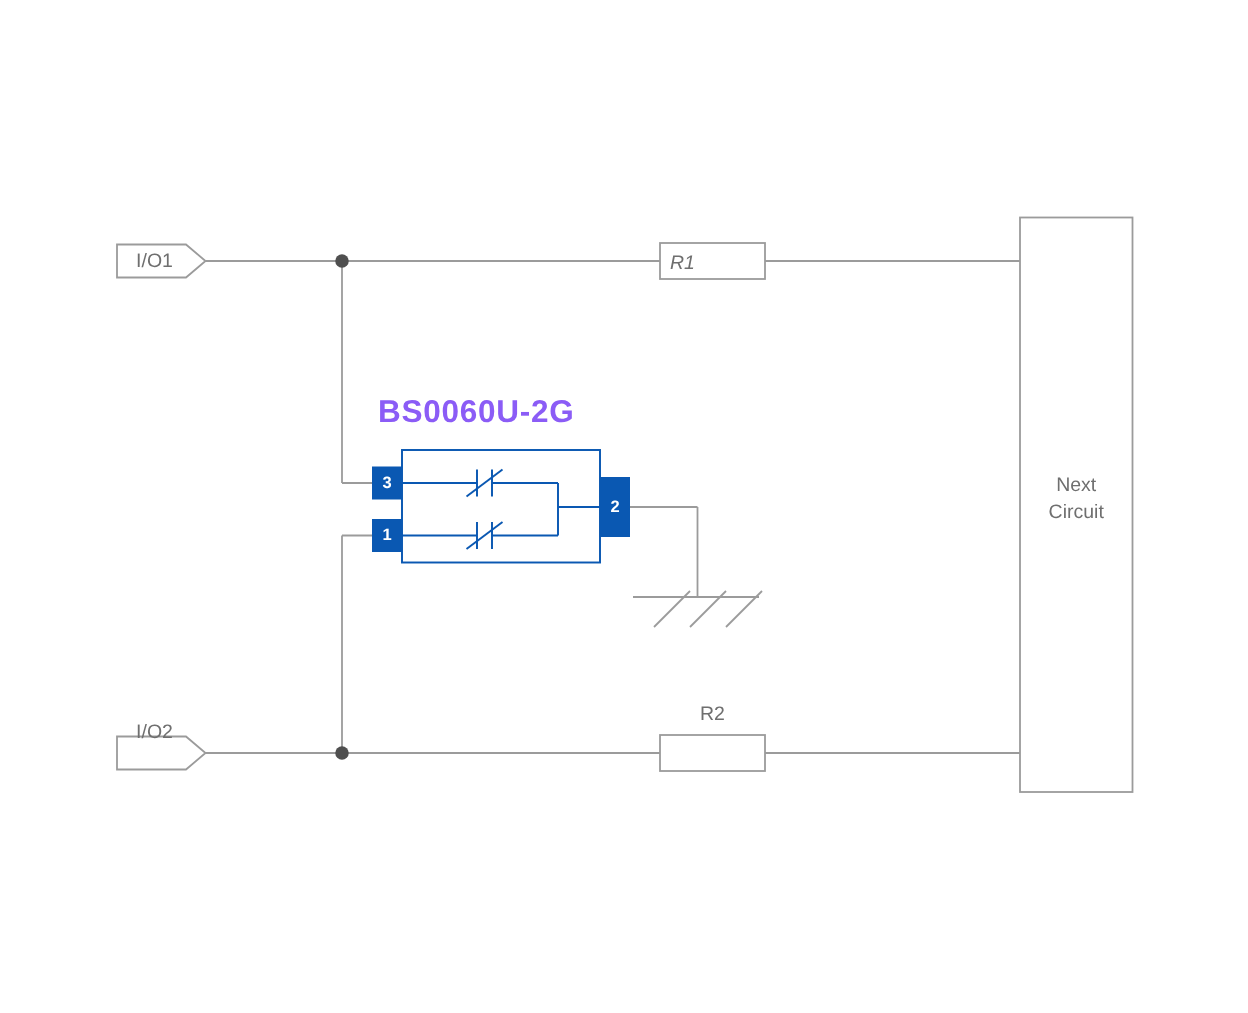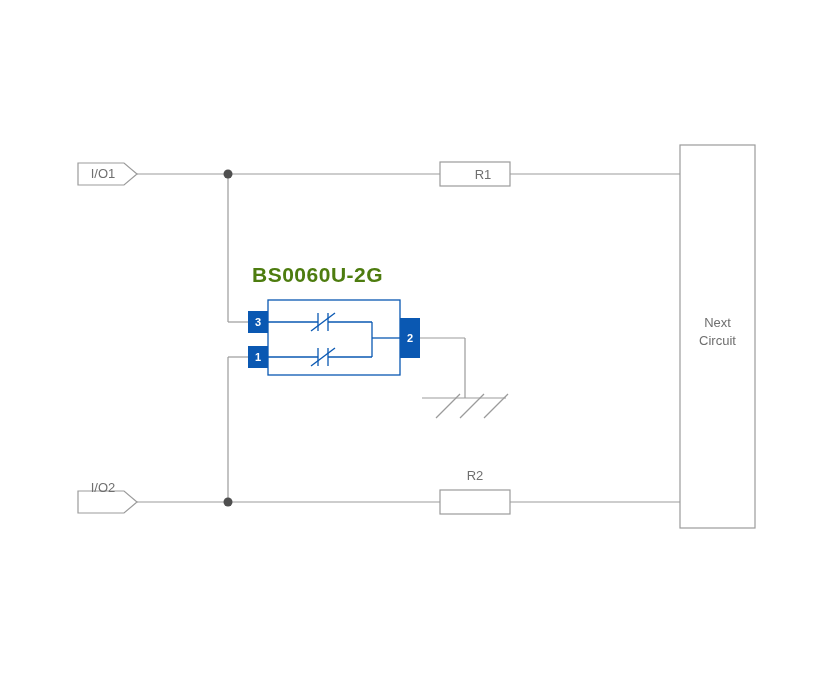--- a/index.html
+++ b/index.html
@@ -24,35 +24,35 @@
   .txt {
     position: absolute;
     color: #6f6f6f;
     font-size: 13px;
     text-align: center;
     line-height: 16px;
     user-select: none;
   }
   .io-label   { left: 78px;  width: 50px; top: 166px; }
   .io2-label  { left: 78px;  width: 50px; top: 480px; }
-  .r1-label   { left: 448px; width: 70px; top: 167px; }
+  .r1-label   { left: 420px; width: 70px; top: 167px; font-style: italic; }
   .r2-label   { left: 440px; width: 70px; top: 468px; }
   .next-label {
     left: 680px; width: 75px; top: 314px;
     line-height: 18px;
     white-space: pre-line;
   }
   .part-label {
     position: absolute;
     left: 252px;
     top: 263px;
     font-size: 21px;
     font-weight: bold;
     letter-spacing: 0.5px;
-    color: #4d7c0f;
+    color: #8b5cf6;
   }
   .pin-label {
     position: absolute;
     color: #ffffff;
     font-size: 11px;
     font-weight: bold;
     text-align: center;
     user-select: none;
   }
   .pin3-label { left: 248px; top: 311px; width: 20px; height: 22px; line-height: 22px; }

